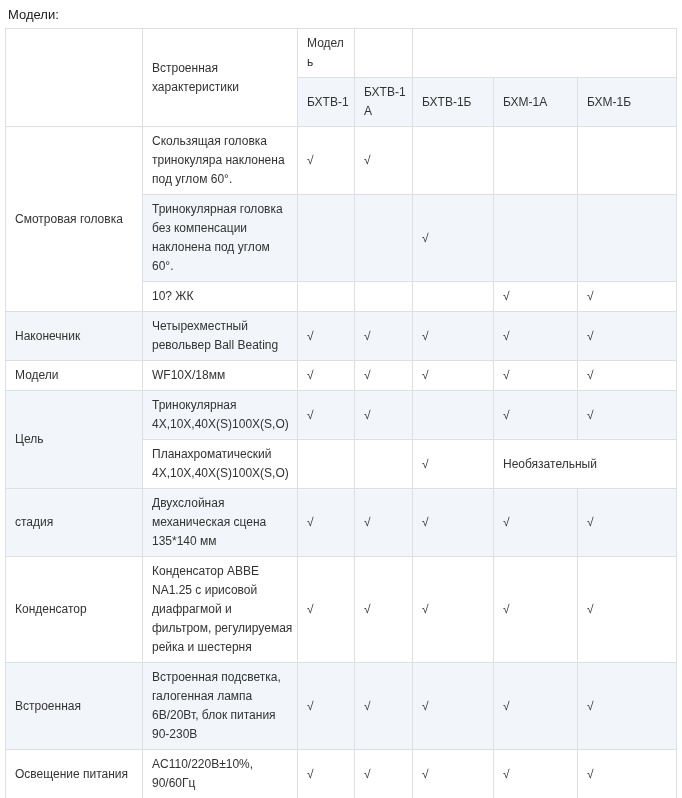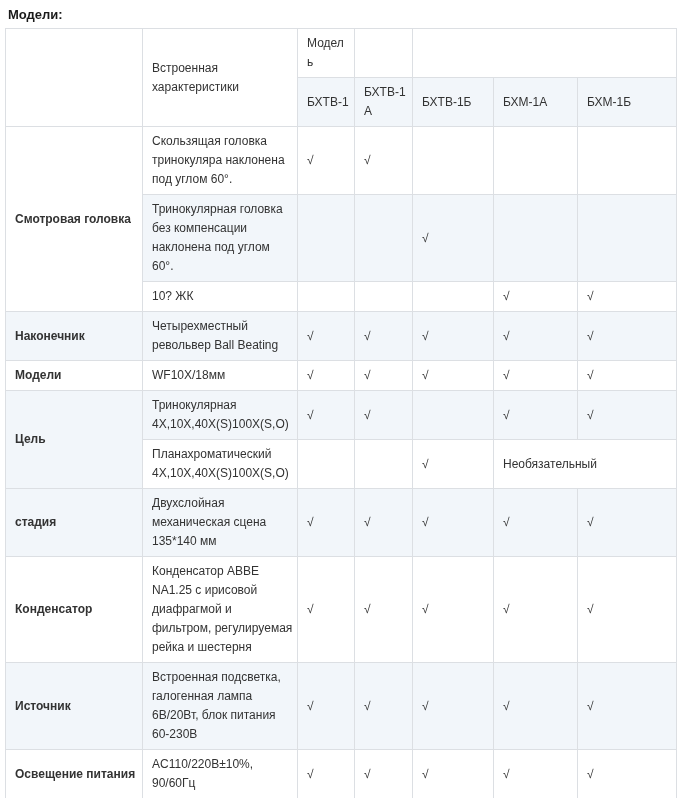--- a/index.html
+++ b/index.html
@@ -5,41 +5,41 @@
   * { box-sizing: border-box; }
   html, body { margin: 0; padding: 0; background: #ffffff; }
   body {
     width: 682px;
     font-family: "Liberation Sans", "DejaVu Sans", sans-serif;
     color: #333333;
   }
   .page { padding: 4px 5px 2px 5px; }
   .page-title {
     font-size: 13px;
-    font-weight: bold;
+    font-weight: normal;
     color: #1a1a1a;
     margin: 3px 0 6px 3px;
   }
   table.specs {
     border-collapse: collapse;
     table-layout: fixed;
     width: 671px;
   }
   table.specs td {
     border: 1px solid #dcdfe3;
     font-size: 12px;
     line-height: 19px;
     color: #333333;
     vertical-align: middle;
     padding: 5px 4px 5px 9px;
     word-wrap: break-word;
   }
   tr.stripe td { background: transparent; }
   tr.stripe { background-color: #f2f6fa; }
-  td.cat { font-weight: bold; }
+  td.cat { font-weight: normal; }
   td.check { color: #3c3c3c; }
   col.c-cat   { width: 137px; }
   col.c-desc  { width: 155px; }
   col.c-m1    { width: 57px; }
   col.c-m2    { width: 58px; }
   col.c-m3    { width: 81px; }
   col.c-m4    { width: 84px; }
   col.c-m5    { width: 99px; }
 </style>
 </head>
@@ -156,22 +156,22 @@
         <td class="cat">Конденсатор</td>
         <td>Конденсатор ABBE NA1.25 с ирисовой диафрагмой и фильтром, регулируемая рейка и шестерня</td>
         <td class="check">√</td>
         <td class="check">√</td>
         <td class="check">√</td>
         <td class="check">√</td>
         <td class="check">√</td>
       </tr>
 
       <tr class="stripe">
-        <td class="cat">Источник</td>
-        <td>Встроенная подсветка, галогенная лампа 6В/20Вт, блок питания 60-230В</td>
+        <td class="cat">Встроенная</td>
+        <td>Встроенная подсветка, галогенная лампа 6В/20Вт, блок питания 90-230В</td>
         <td class="check">√</td>
         <td class="check">√</td>
         <td class="check">√</td>
         <td class="check">√</td>
         <td class="check">√</td>
       </tr>
 
       <tr>
         <td class="cat">Освещение питания</td>
         <td>AC110/220В±10%, 90/60Гц</td>

